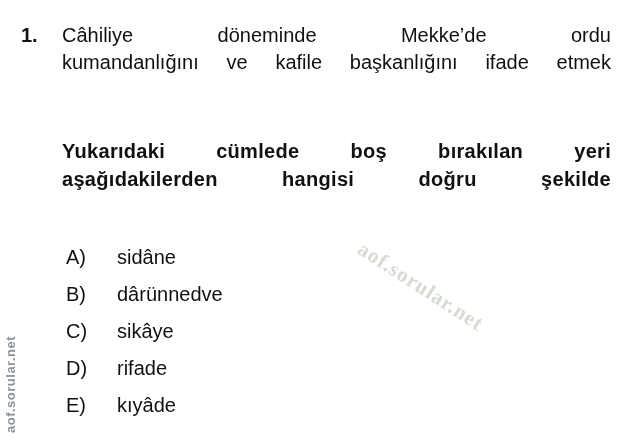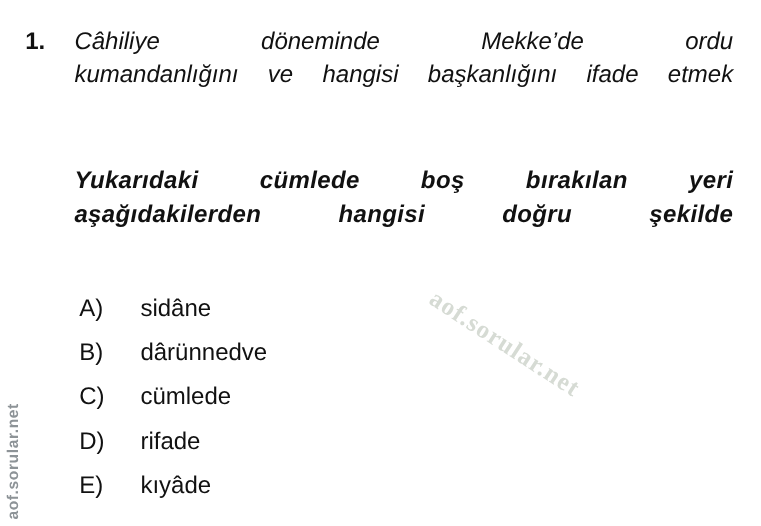--- a/index.html
+++ b/index.html
@@ -45,21 +45,20 @@
     width: 549px;
     font-size: 20px;
     font-weight: bold;
     line-height: 28px;
     letter-spacing: 0.3px;
   }
   .line { display: block; }
   .line.justify {
     text-align: justify;
     text-align-last: justify;
-    font-style: italic;
   }
   
   .options {
     position: absolute;
     left: 66px;
     top: 245px;
     width: 400px;
   }
   .option {
     display: flex;
@@ -107,21 +106,21 @@
 <div class="page">
 
   <div class="watermark-vertical">aof.sorular.net</div>
 
   <div class="watermark-diagonal">aof.sorular.net</div>
 
   <div class="qnum">1.</div>
 
   <div class="qbody">
     <span class="line justify">Câhiliye döneminde Mekke’de ordu</span>
-    <span class="line justify">kumandanlığını ve hangisi başkanlığını ifade etmek</span>
+    <span class="line justify">kumandanlığını ve kafile başkanlığını ifade etmek</span>
   </div>
 
   <div class="qprompt">
     <span class="line justify">Yukarıdaki cümlede boş bırakılan yeri</span>
     <span class="line justify">aşağıdakilerden hangisi doğru şekilde</span>
   </div>
 
   <div class="options">
 
     <div class="option">
@@ -129,21 +128,21 @@
       <span class="text">sidâne</span>
     </div>
 
     <div class="option">
       <span class="letter">B)</span>
       <span class="text">dârünnedve</span>
     </div>
 
     <div class="option">
       <span class="letter">C)</span>
-      <span class="text">cümlede</span>
+      <span class="text">sikâye</span>
     </div>
 
     <div class="option">
       <span class="letter">D)</span>
       <span class="text">rifade</span>
     </div>
 
     <div class="option">
       <span class="letter">E)</span>
       <span class="text">kıyâde</span>

